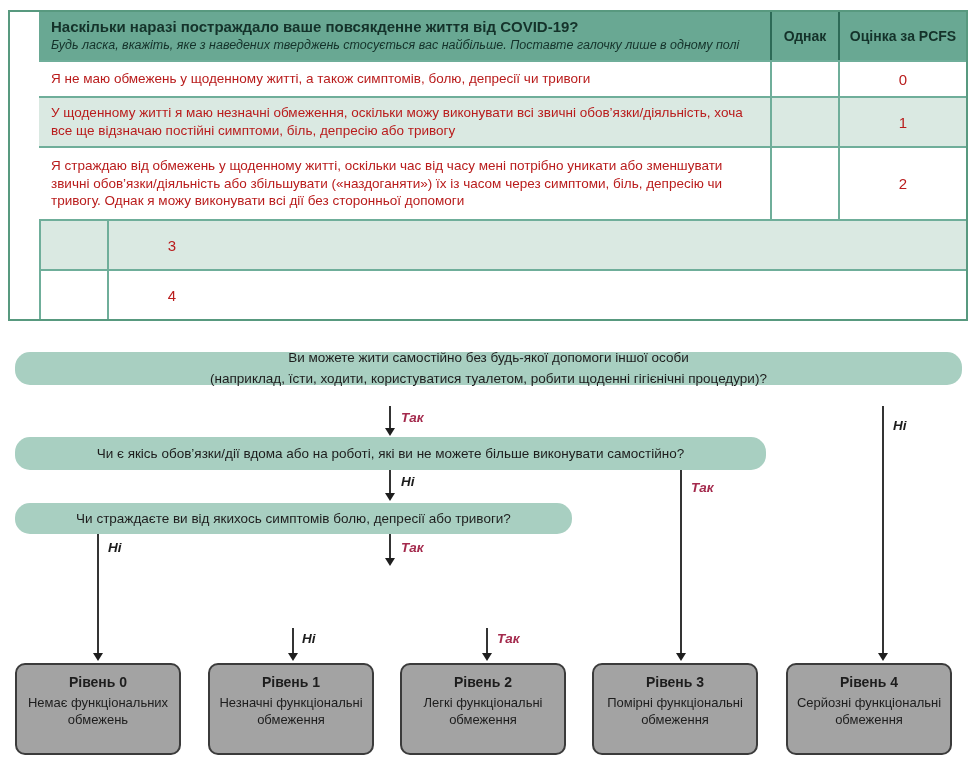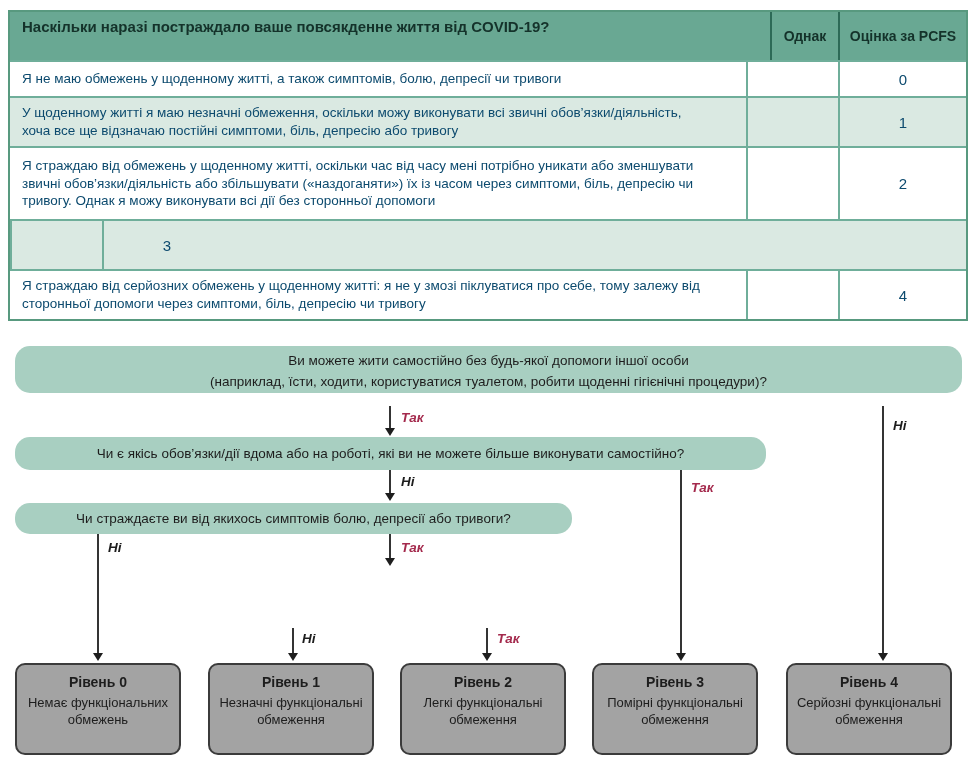--- a/index.html
+++ b/index.html
@@ -1,64 +1,65 @@
 <!DOCTYPE html>
 <html><head>
 <meta charset="utf-8">
 <style>
   html,body{margin:0;padding:0;background:#ffffff;}
   .page{position:relative;width:976px;height:762px;background:#ffffff;
         font-family:"Liberation Sans",sans-serif;overflow:hidden;}
 
   
   .pcfs-table{position:absolute;left:8px;top:10px;width:960px;
-              border:2px solid #58997f;box-sizing:border-box;}
+              border:2px solid #58997f;box-sizing:border-box;padding-left:29px;}
   .thead{display:flex;background:#69a893;color:#14322a;min-height:48px;}
   .th-q{flex:1;padding:5px 12px 6px;box-sizing:border-box;}
   .th-q .q{font-weight:bold;font-size:15px;line-height:1.3;}
   .th-q .ins{font-style:italic;font-size:12.5px;line-height:1.3;font-weight:500;}
   .th-cell{display:flex;align-items:center;justify-content:center;font-weight:bold;
            font-size:14px;border-left:2px solid #2d6a57;box-sizing:border-box;}
   .th-field{width:68px;}
   .th-score{width:128px;}
-  .trow{display:flex;border-top:2px solid #6fae9a;background:#ffffff;color:#0c4a6e;gap:24px;}
+  .trow{display:flex;border-top:2px solid #6fae9a;background:#ffffff;color:#b91c1c;}
   .trow.alt{background:#dae9e2;}
   .td-text{flex:1;padding:5px 12px;font-size:13.5px;line-height:1.32;font-weight:500;
            display:flex;align-items:center;box-sizing:border-box;}
   .td-field{width:68px;border-left:2px solid #6fae9a;box-sizing:border-box;}
   .td-score{width:128px;border-left:2px solid #6fae9a;display:flex;align-items:center;
             justify-content:center;font-size:15px;font-weight:500;box-sizing:border-box;}
   .r0{min-height:34px}.r1{min-height:48px}.r2{min-height:71px}.r3{min-height:48px}.r4{min-height:48px}
 
   
   .flowchart{position:absolute;left:0;top:340px;width:976px;height:422px;}
   .flow-lines{position:absolute;left:0;top:0;width:976px;height:422px;}
   .qbox{position:absolute;background:#a8cfc1;border-radius:15px;color:#1d1d1d;
         font-size:13.5px;font-weight:500;text-align:center;
         display:flex;flex-direction:column;justify-content:center;box-sizing:border-box;}
-  #q1{left:15px;top:6px;width:947px;height:47px;line-height:1.55;justify-content:flex-end;}
+  #q1{left:15px;top:12px;width:947px;height:33px;line-height:1.55;}
   #q2{left:15px;top:97px;width:751px;height:33px;}
   #q3{left:15px;top:163px;width:557px;height:31px;}
   #q4{left:206px;top:228px;width:366px;height:60px;line-height:1.45;}
   .flabel{position:absolute;font-size:13.5px;font-style:italic;font-weight:bold;color:#1d1d1d;}
   .flabel.red{color:#a42a4d;}
   .lvlbox{position:absolute;top:323px;height:92px;background:#a3a3a3;border:2px solid #3b3b3b;
           border-radius:10px;text-align:center;color:#1d1d1d;box-sizing:border-box;}
   .lvl-title{font-weight:bold;font-size:14px;margin-top:9px;}
   .lvl-desc{font-size:13px;line-height:1.32;margin-top:4px;padding:0 0;}
 </style>
 </head>
 <body>
 
 <div class="page">
 
   <div class="pcfs-table">
     <div class="thead">
       <div class="th-q">
         <div class="q">Наскільки наразі постраждало ваше повсякденне життя від COVID-19?</div>
+        <div class="ins">Будь ласка, вкажіть, яке з наведених тверджень стосується вас найбільше. Поставте галочку лише в одному полі</div>
       </div>
       <div class="th-cell th-field">Однак</div>
       <div class="th-cell th-score">Оцінка за PCFS</div>
     </div>
 
     <div class="trow r0">
       <div class="td-text">
           <span>Я не маю обмежень у щоденному житті, а також симптомів, болю, депресії чи тривоги</span>
         </div>
       <div class="td-field"></div>
@@ -76,23 +77,20 @@
           <span>Я страждаю від обмежень у щоденному житті, оскільки час від часу мені потрібно уникати або зменшувати звичні обов’язки/діяльність або збільшувати («наздоганяти») їх із часом через симптоми, біль, депресію чи тривогу. Однак я можу виконувати всі дії без сторонньої допомоги</span>
         </div>
       <div class="td-field"></div>
       <div class="td-score">2</div>
     </div>
     <div class="trow r3 alt">
       <div class="td-field"></div>
       <div class="td-score">3</div>
     </div>
     <div class="trow r4">
-      <div class="td-text">
-          <span>Я страждаю від серйозних обмежень у щоденному житті: я не у змозі піклуватися про себе, тому залежу від сторонньої допомоги через симптоми, біль, депресію чи тривогу</span>
-        </div>
       <div class="td-field"></div>
       <div class="td-score">4</div>
     </div>
   </div>
 
   <div class="flowchart">
 
     <svg class="flow-lines" viewBox="0 0 976 422" xmlns="http://www.w3.org/2000/svg">
       <g stroke="#1e1e1e" stroke-width="1.8">
         <line x1="390" y1="66" x2="390" y2="89"></line>

